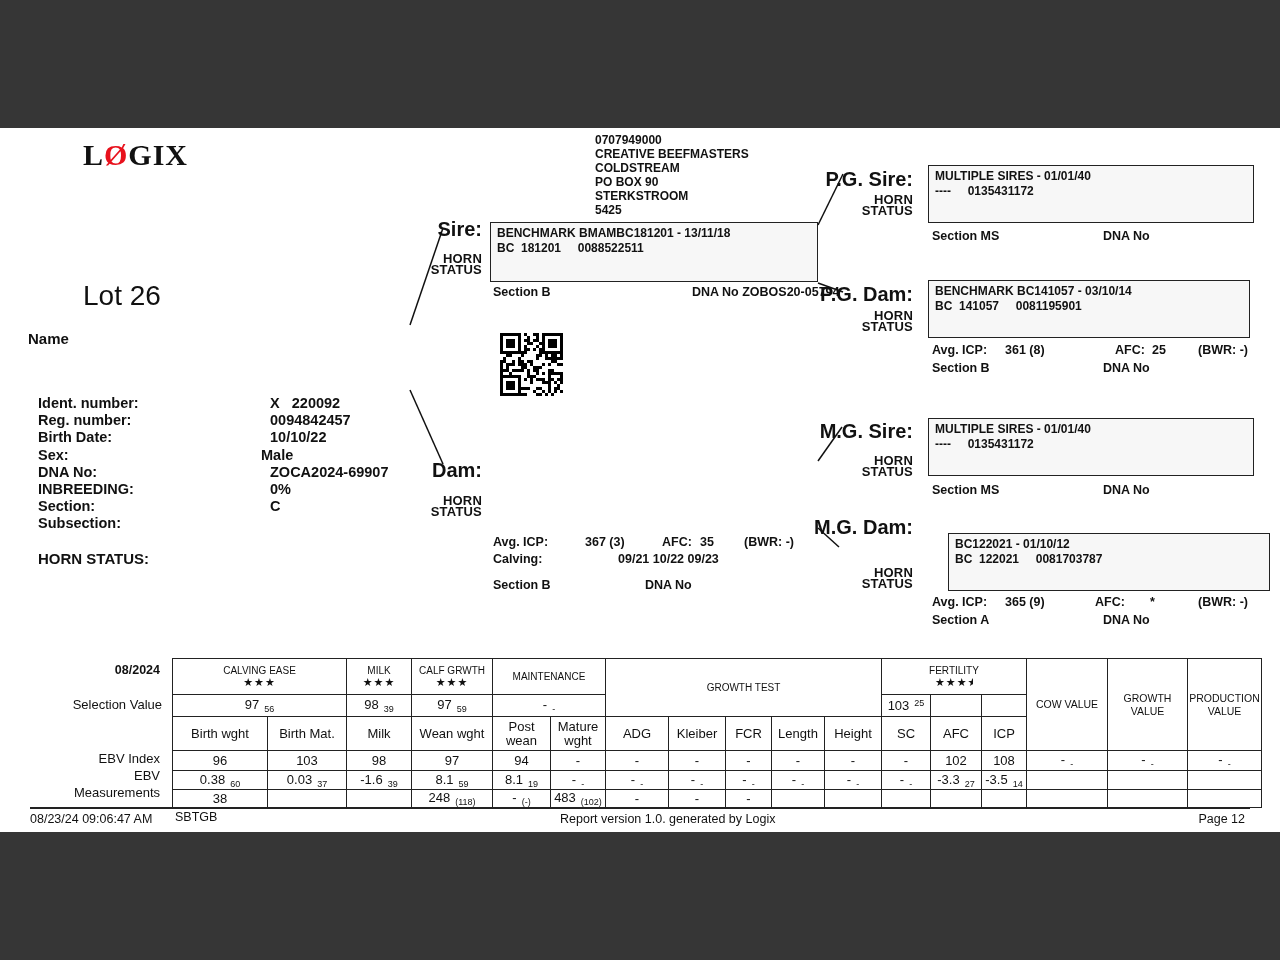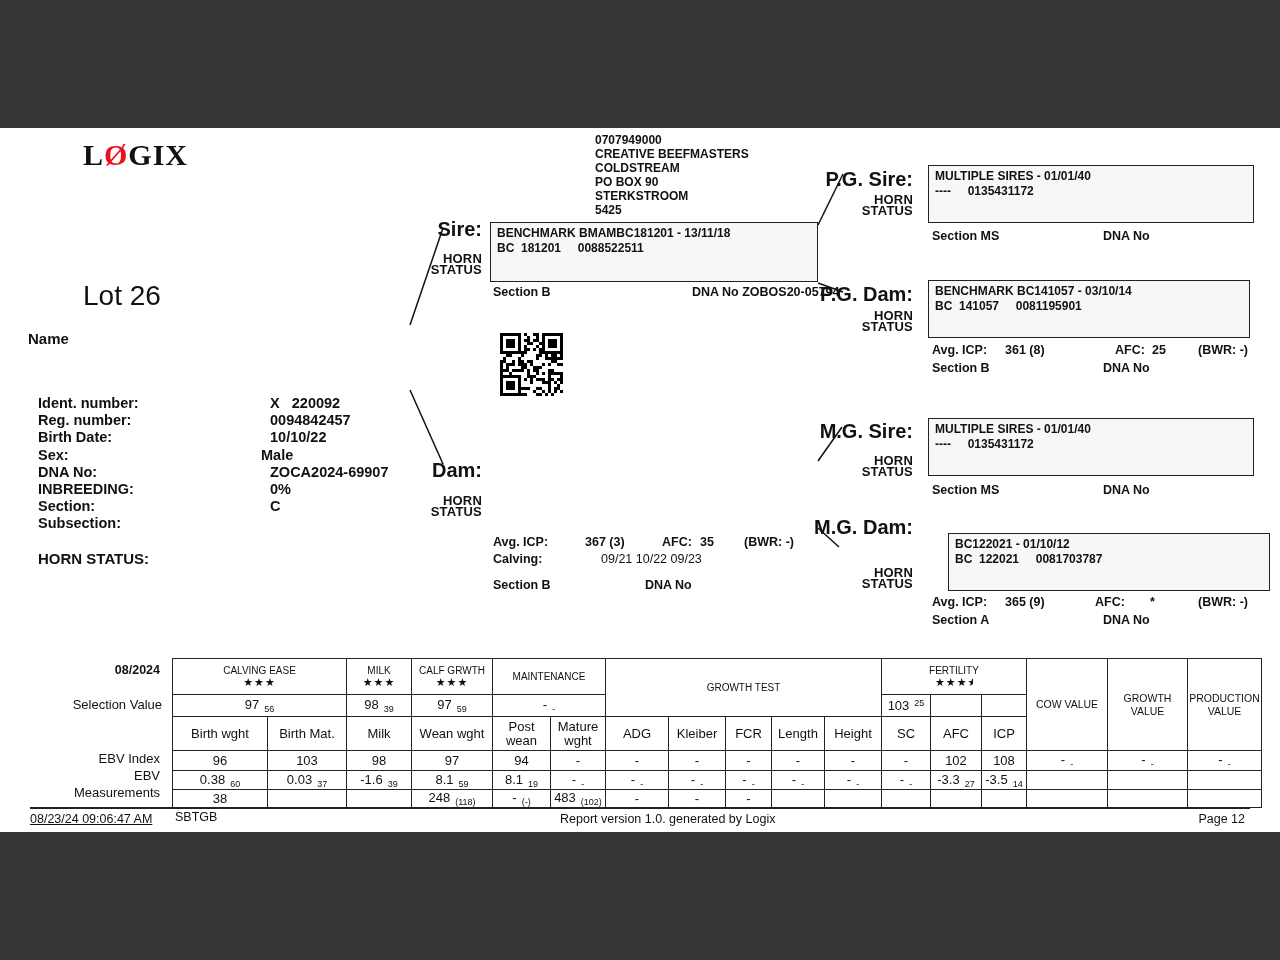--- a/index.html
+++ b/index.html
@@ -363,21 +363,21 @@
     <div class="abs ann" style="left:1103px;top:233px;">DNA No</div>
 
     <div class="abs ped-label" style="left:380px;top:331px;width:102px;">Dam:</div>
     <div class="abs horn" style="left:422px;top:367px;width:60px;"><span>HORN</span><br><span>STATUS</span></div>
     <div class="abs ann" style="left:493px;top:407px;">Avg. ICP:</div>
     <div class="abs ann" style="left:585px;top:407px;">367 (3)</div>
     <div class="abs ann" style="left:662px;top:407px;">AFC:</div>
     <div class="abs ann" style="left:700px;top:407px;">35</div>
     <div class="abs ann" style="left:744px;top:407px;">(BWR: -)</div>
     <div class="abs ann" style="left:493px;top:424px;">Calving:</div>
-    <div class="abs ann" style="left:601px;top:424px;font-weight:normal;">09/21 10/22 09/23</div>
+    <div class="abs ann" style="left:618px;top:424px;font-weight:bold;">09/21 10/22 09/23</div>
     <div class="abs ann" style="left:493px;top:450px;">Section B</div>
     <div class="abs ann" style="left:645px;top:450px;">DNA No</div>
 
     <div class="abs ped-label" style="left:763px;top:292px;width:150px;">M.G. Sire:</div>
     <div class="abs horn" style="left:853px;top:327px;width:60px;"><span>HORN</span><br><span>STATUS</span></div>
     <div class="abs pedbox" style="left:928px;top:290px;width:326px;height:58px;">
       <div class="l1">MULTIPLE SIRES - 01/01/40</div>
       <div class="l2">----     0135431172</div>
     </div>
     <div class="abs ann" style="left:932px;top:355px;">Section MS</div>
@@ -534,19 +534,19 @@
               <td class="dv"></td>
               <td class="dv"></td>
               <td class="dv"></td>
               <td class="dv"></td>
             </tr>
           </tbody>
         </table>
     </div>
 
     <div id="foot-rule" class="abs" style="left:30px;top:679px;width:1220px;"></div>
-    <div class="abs foot" style="left:30px;top:684px;text-decoration:underline;">08/23/24 09:06:47 AM</div>
+    <div class="abs foot" style="left:30px;top:684px;">08/23/24 09:06:47 AM</div>
     <div class="abs foot" style="left:175px;top:682px;">SBTGB</div>
     <div class="abs foot" style="left:560px;top:684px;">Report version 1.0. generated by Logix</div>
     <div class="abs foot" style="left:1100px;top:684px;width:145px;text-align:right;">Page 12</div>
 
   </div>
 </div>
 
 </body></html>

